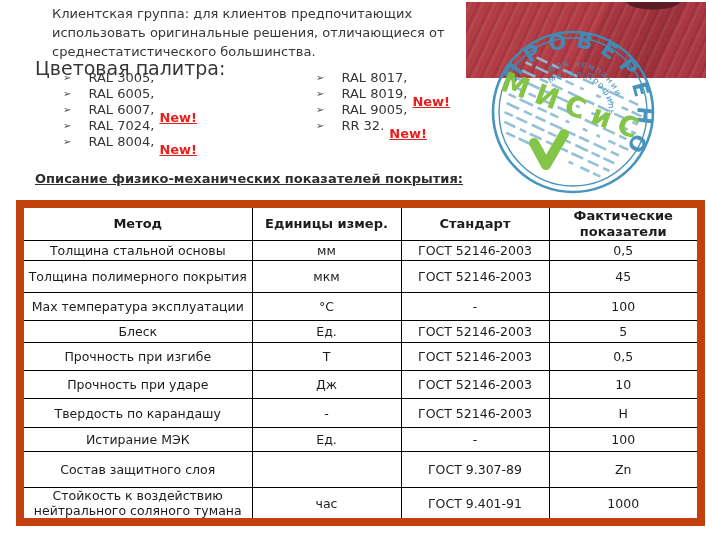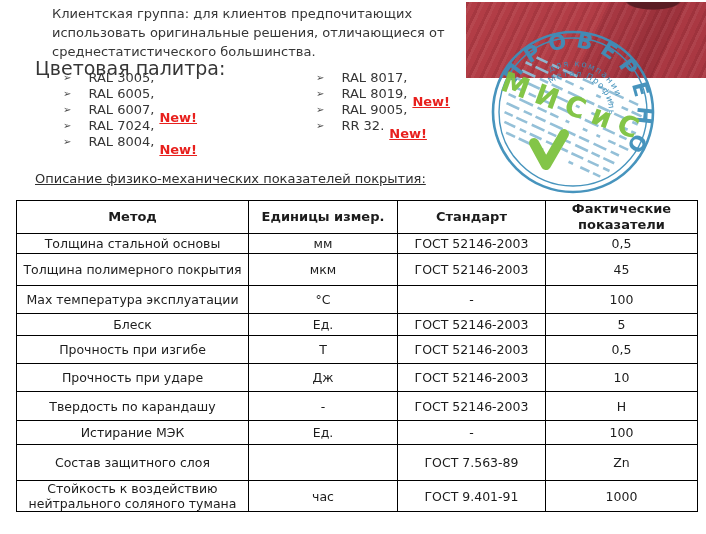--- a/index.html
+++ b/index.html
@@ -35,37 +35,37 @@
       radial-gradient(ellipse 42px 14px at 78% -2%, #5a1d24 0 62%, rgba(90,29,36,0) 68%),
       repeating-linear-gradient(115deg, rgba(60,5,12,0.10) 0 3px, rgba(255,255,255,0.05) 3px 6px, rgba(0,0,0,0) 6px 11px),
       linear-gradient(115deg, #b23d46 0 52%, #a63741 52% 68%, #9d323c 68% 80%, #aa3842 80%);
     overflow:hidden;
   }
   
   .stamp { position:absolute; left:487px; top:26px; width:172px; height:172px; opacity:.95; }
   
   .section-title {
     position:absolute; left:35px; top:171px;
-    font-size:13px; font-weight:normal; text-decoration:underline; color:#2e2e2e;
+    font-size:13px; font-weight:bold; text-decoration:underline; color:#2e2e2e;
   }
   
   table.spec {
     position:absolute; left:16px; top:200px; width:681px;
     border-collapse:collapse; table-layout:fixed;
     font-size:12.5px; color:#1c1c1c;
   }
   table.spec col:nth-child(1){ width:232px; }
   table.spec col:nth-child(2){ width:149px; }
   table.spec col:nth-child(3){ width:148px; }
   table.spec col:nth-child(4){ width:152px; }
   table.spec th, table.spec td {
     border:1px solid #000; text-align:center; vertical-align:middle;
     padding:0 4px; line-height:15px; overflow:hidden;
   }
-  table.spec { border:1px solid #c2410c; }
+  table.spec { border:8px solid #c2410c; }
   table.spec th { font-size:13px; font-weight:bold; line-height:16px; }
   thead tr      { height:31px; }
   tbody tr:nth-child(1) { height:20px; }
   tbody tr:nth-child(2) { height:32px; }
   tbody tr:nth-child(3) { height:28px;margin-top:39px; }
   tbody tr:nth-child(4) { height:22px; }
   tbody tr:nth-child(5) { height:28px; }
   tbody tr:nth-child(6) { height:28px; }
   tbody tr:nth-child(7) { height:29px; }
   tbody tr:nth-child(8) { height:24px; }
@@ -234,21 +234,21 @@
         </tr>
         <tr>
           <td>Истирание МЭК</td>
           <td>Ед.</td>
           <td>-</td>
           <td>100</td>
         </tr>
         <tr>
           <td>Состав защитного слоя</td>
           <td></td>
-          <td>ГОСТ 7.563-89</td>
+          <td>ГОСТ 9.307-89</td>
           <td>Zn</td>
         </tr>
         <tr>
           <td>Стойкость к воздействию нейтрального соляного тумана</td>
           <td>час</td>
           <td>ГОСТ 9.401-91</td>
           <td>1000</td>
         </tr>
       </tbody>
   </table>

